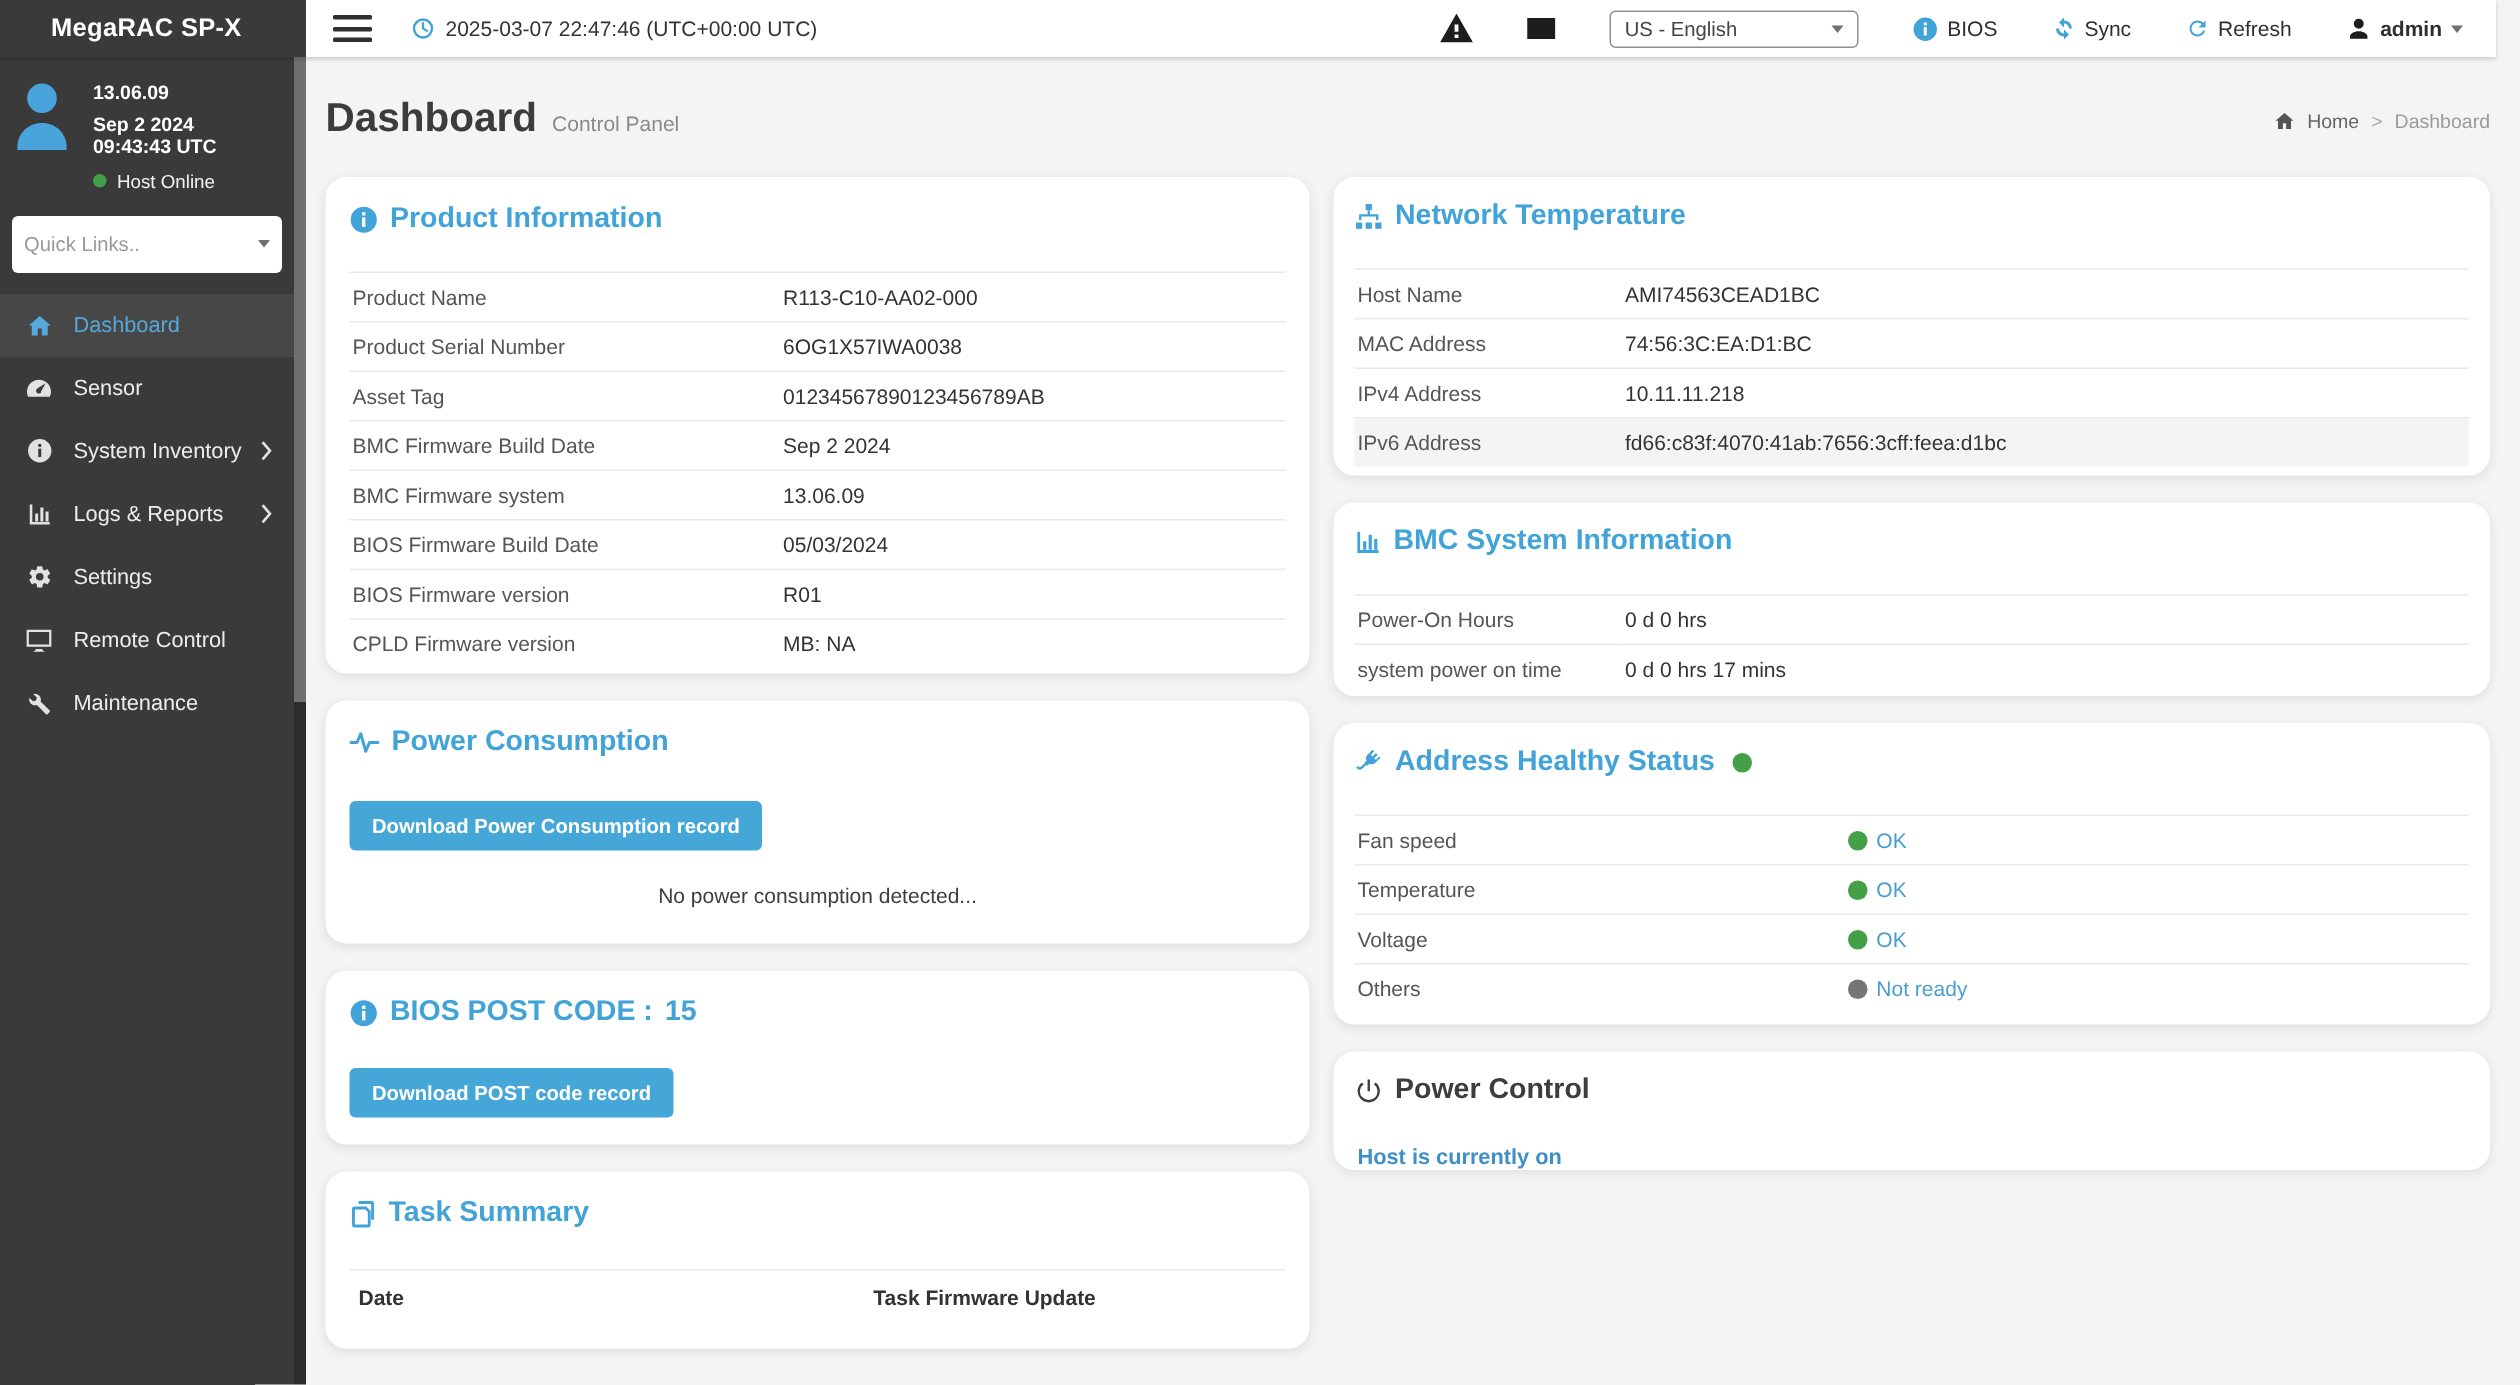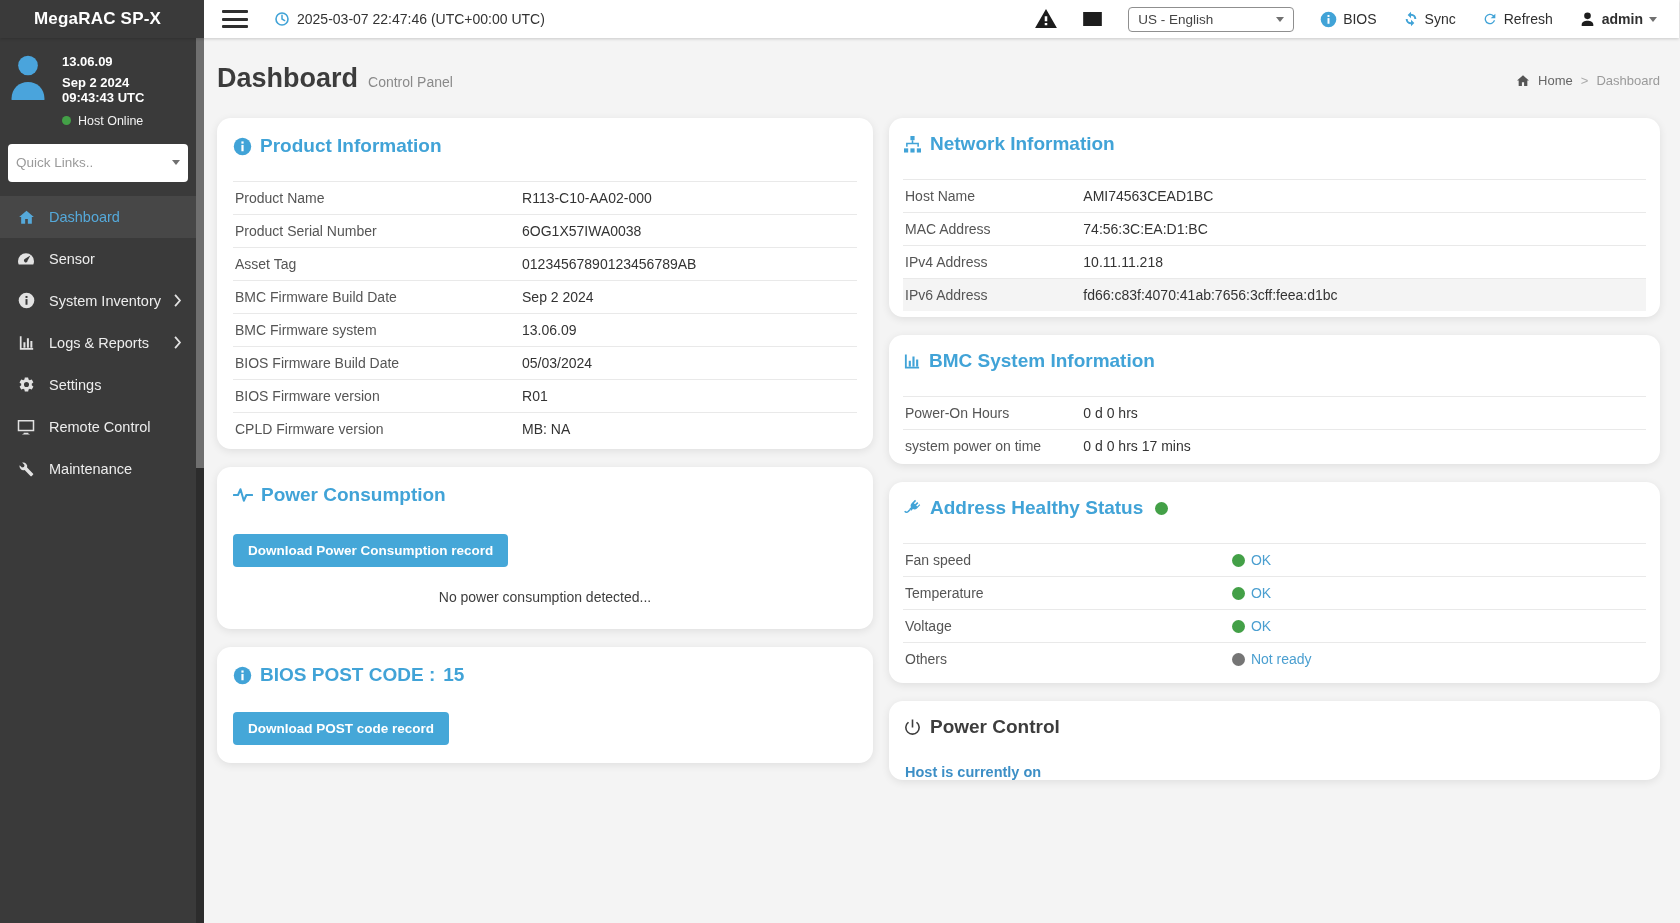--- a/index.html
+++ b/index.html
@@ -1,24 +1,24 @@
 <!DOCTYPE html>
 <html><head>
 <meta charset="utf-8">
 <style>
   * { margin:0; padding:0; box-sizing:border-box; }
   html,body { width:1680px; height:923px; overflow:hidden; font-family:"Liberation Sans", sans-serif; background:#f4f4f4; }
 
   
-  .topbar { position:absolute; top:0; left:0; right:1px; height:38px; background:#fff; box-shadow:0 1px 3px rgba(0,0,0,.18); z-index:30; display:flex; align-items:center; }
+  .topbar { position:absolute; top:0; left:0; right:16px; height:38px; background:#fff; box-shadow:0 1px 3px rgba(0,0,0,.18); z-index:30; display:flex; align-items:center; }
   .logo { width:204px; height:38px; background:#3a3a3a; color:#fff; font-size:17px; font-weight:bold; display:flex; align-items:center; padding-left:34px; letter-spacing:.2px; flex:none; }
   .hamburger { width:26px; height:18px; margin-left:18px; cursor:pointer; display:flex; flex-direction:column; justify-content:space-between; flex:none; }
   .hamburger span { display:block; height:3px; background:#2f2f2f; border-radius:1px; }
   .tb-time { display:flex; align-items:center; gap:7px; margin-left:26px; font-size:14px; color:#333; }
-  .tb-right { margin-left:auto; display:flex; align-items:center; gap:26px; padding-right:22px; }
+  .tb-right { margin-left:auto; display:flex; align-items:center; gap:36px; padding-right:22px; }
   .tb-item { display:flex; align-items:center; gap:6px; font-size:14px; color:#2f2f2f; cursor:pointer; white-space:nowrap; }
   .lang-select { width:166px; height:25px; border:1px solid #8f8f8f; border-radius:4px; background:#fff; display:flex; align-items:center; justify-content:space-between; padding:0 9px; font-size:13.5px; color:#444; cursor:pointer; }
   .caret-down { width:0; height:0; border-left:4px solid transparent; border-right:4px solid transparent; border-top:5px solid #707070; }
   .icon { display:inline-flex; align-items:center; justify-content:center; }
 
   
   .sidebar { position:absolute; top:38px; left:0; bottom:0; width:196px; background:#3a3a3a; z-index:20; }
   .side-scroll { position:absolute; top:38px; left:196px; bottom:0; width:8px; background:#2c2c2c; z-index:21; }
   .side-thumb { position:absolute; top:0; left:0; width:8px; height:430px; background:#6f6f6f; }
   .profile { display:flex; padding:14px 8px 0 8px; }
@@ -336,35 +336,54 @@
                 <rect x="10.6" y="10" width="2.8" height="8" fill="#fff"></rect>
                 <rect x="10.6" y="5.6" width="2.8" height="2.8" fill="#fff"></rect>
               </svg>
           </span>
           <span>BIOS POST CODE :</span>
           <span>15</span>
         </div>
         <button class="btn">Download POST code record</button>
       </div>
 
+      <div class="card" style="padding-bottom:0">
+        <div class="card-head">
+          <span class="icon">
+            <svg width="18" height="19" viewBox="0 0 24 26">
+                <path d="M8 1h12c1.1 0 2 .9 2 2v15h-2.6V3.6H8V1z" fill="#41a3d7"></path>
+                <path d="M4 6h11l4 4v13c0 1.1-.9 2-2 2H4c-1.1 0-2-.9-2-2V8c0-1.1.9-2 2-2zm.6 2.6v13.8h11.8V11l-2.4-2.4H4.6z" fill="#41a3d7"></path>
+              </svg>
+          </span>
+          <span>Task Summary</span>
+        </div>
+        <table class="task-head">
+          <tbody>
+              <tr>
+            <td>Date</td>
+            <td>Task Firmware Update</td>
+          </tr>
+        </tbody>
+          </table>
+      </div>
     </div>
 
     <div class="col-right">
       <div class="card" style="padding:15px 14px 6px 14px">
         <div class="card-head">
           <span class="icon">
             <svg class="accent" width="19" height="17" viewBox="0 0 24 22">
                 <rect x="9.3" y="0" width="5.4" height="5.4"></rect>
                 <rect x="1" y="16" width="5.4" height="5.4"></rect>
                 <rect x="9.3" y="16" width="5.4" height="5.4"></rect>
                 <rect x="17.6" y="16" width="5.4" height="5.4"></rect>
                 <path d="M11 5.4h2v3.4h7.3v5h-2v-3H5.7v3h-2v-5H11V5.4z"></path>
               </svg>
           </span>
-          <span>Network Information</span>
+          <span>Network Temperature</span>
         </div>
         <table class="kv kv-net">
           <tbody>
               <tr>
                 <td class="lbl">Host Name</td>
                 <td>AMI74563CEAD1BC</td>
               </tr>
           <tr>
                 <td class="lbl">MAC Address</td>
                 <td>74:56:3C:EA:D1:BC</td>

